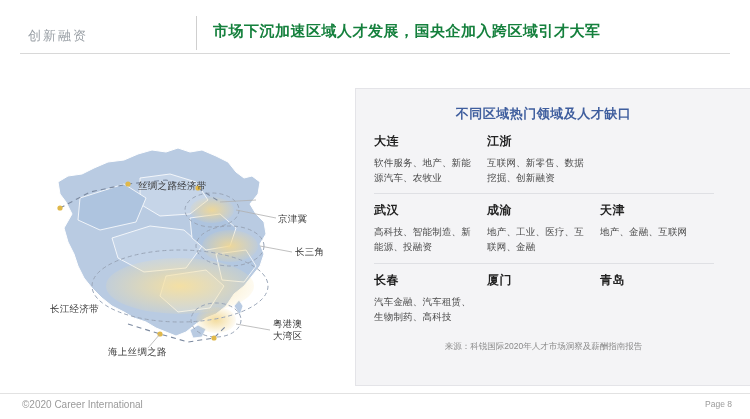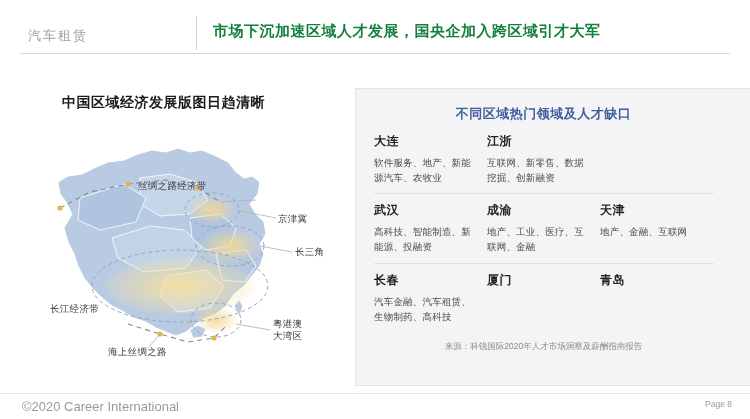--- a/index.html
+++ b/index.html
@@ -81,39 +81,38 @@
   .mlabel{
     position:absolute;font-size:9.5px;color:#3a3a3a;white-space:nowrap;letter-spacing:.3px;
   }
   .mlabel.two{line-height:1.3;}
 
   
   .footer-rule{
     position:absolute;left:0;top:393px;width:750px;height:1px;background:#e2e2e2;
   }
   .footer-left{
-    position:absolute;left:22px;top:399px;font-size:13px;color:#9a9a9a;
+    position:absolute;left:22px;top:399px;font-size:10px;color:#9a9a9a;
   }
   .footer-right{
     position:absolute;right:18px;top:399px;font-size:8.5px;color:#9a9a9a;
   }
 </style>
 </head>
 <body>
 
 <div class="slide">
 
   <div class="header">
-    <div class="header-tag">汽车租赁</div>
+    <div class="header-tag">创新融资</div>
     <div class="header-divider"></div>
     <div class="header-title">市场下沉加速区域人才发展，国央企加入跨区域引才大军</div>
     <div class="header-rule"></div>
   </div>
 
-  <div class="map-title">中国区域经济发展版图日趋清晰</div>
 
   <div class="map-wrap">
     <svg width="330" height="255" viewBox="0 0 330 255" xmlns="http://www.w3.org/2000/svg">
       <defs>
         <radialGradient id="glowA" cx="50%" cy="50%" r="50%">
           <stop offset="0%" stop-color="#f6e0a0" stop-opacity="0.95"></stop>
           <stop offset="100%" stop-color="#f6e0a0" stop-opacity="0.15"></stop>
         </radialGradient>
         <radialGradient id="glowB" cx="50%" cy="50%" r="50%">
           <stop offset="0%" stop-color="#f2d893" stop-opacity="0.9"></stop>

